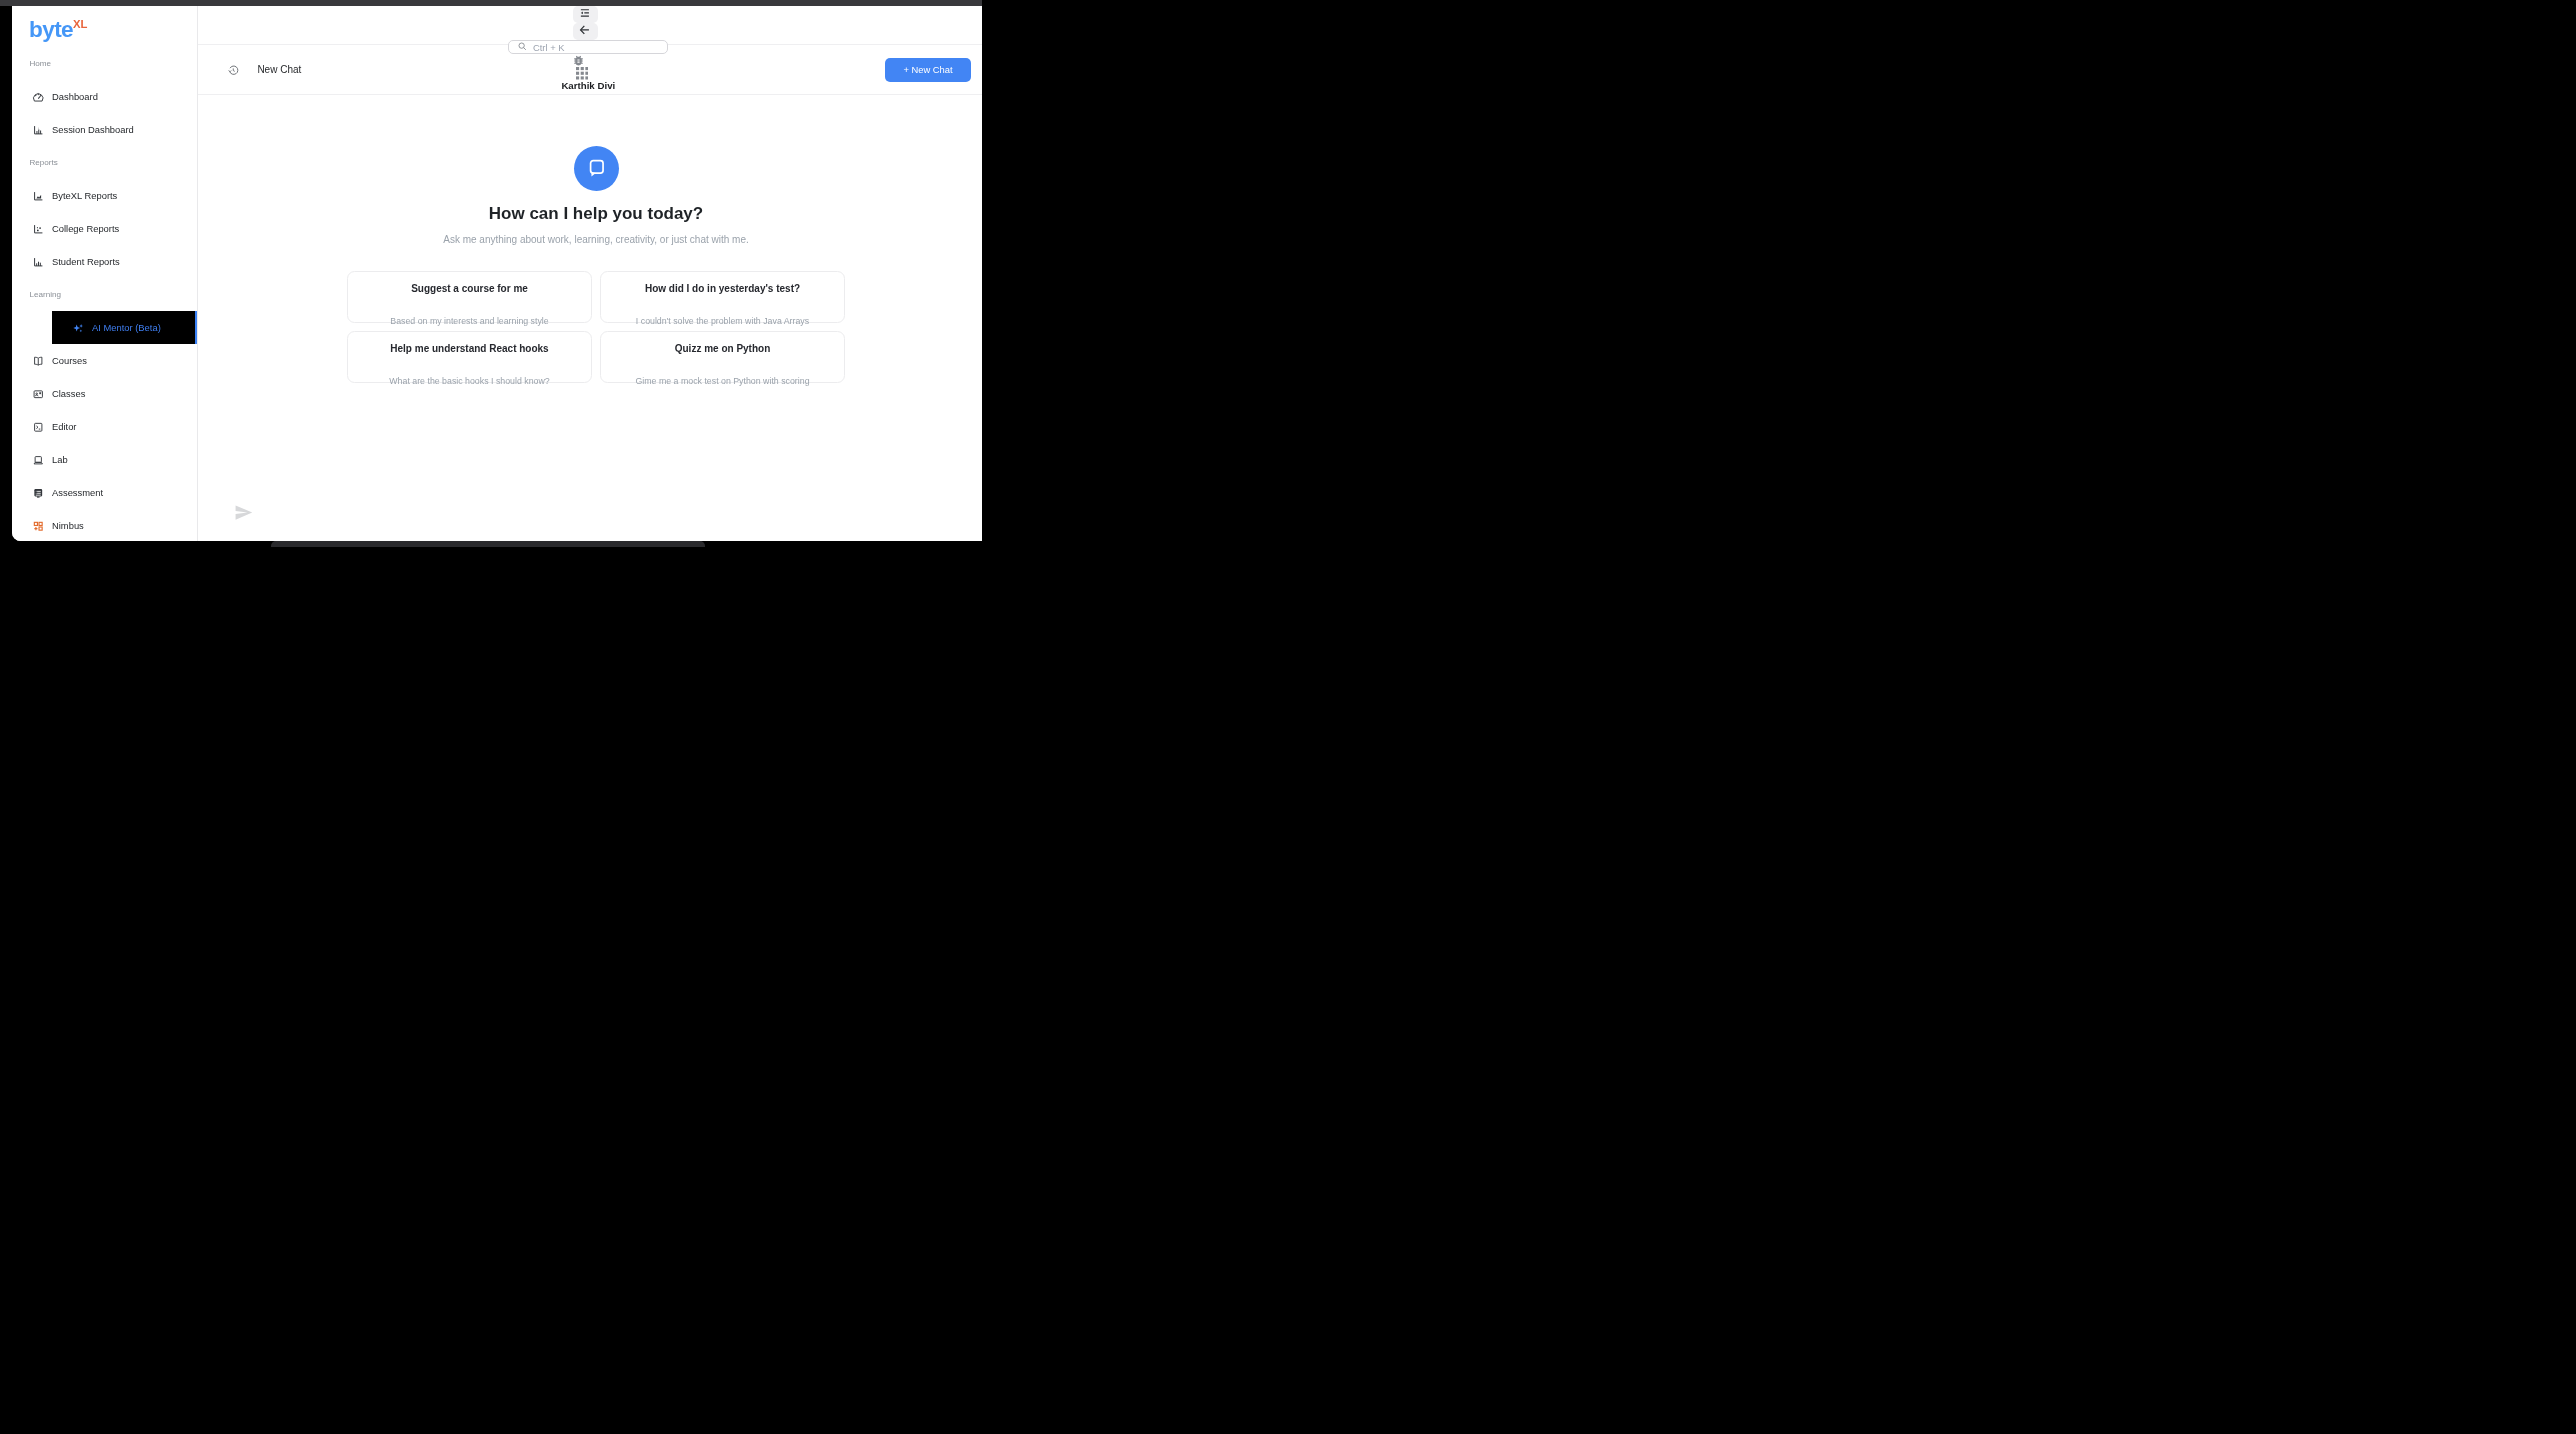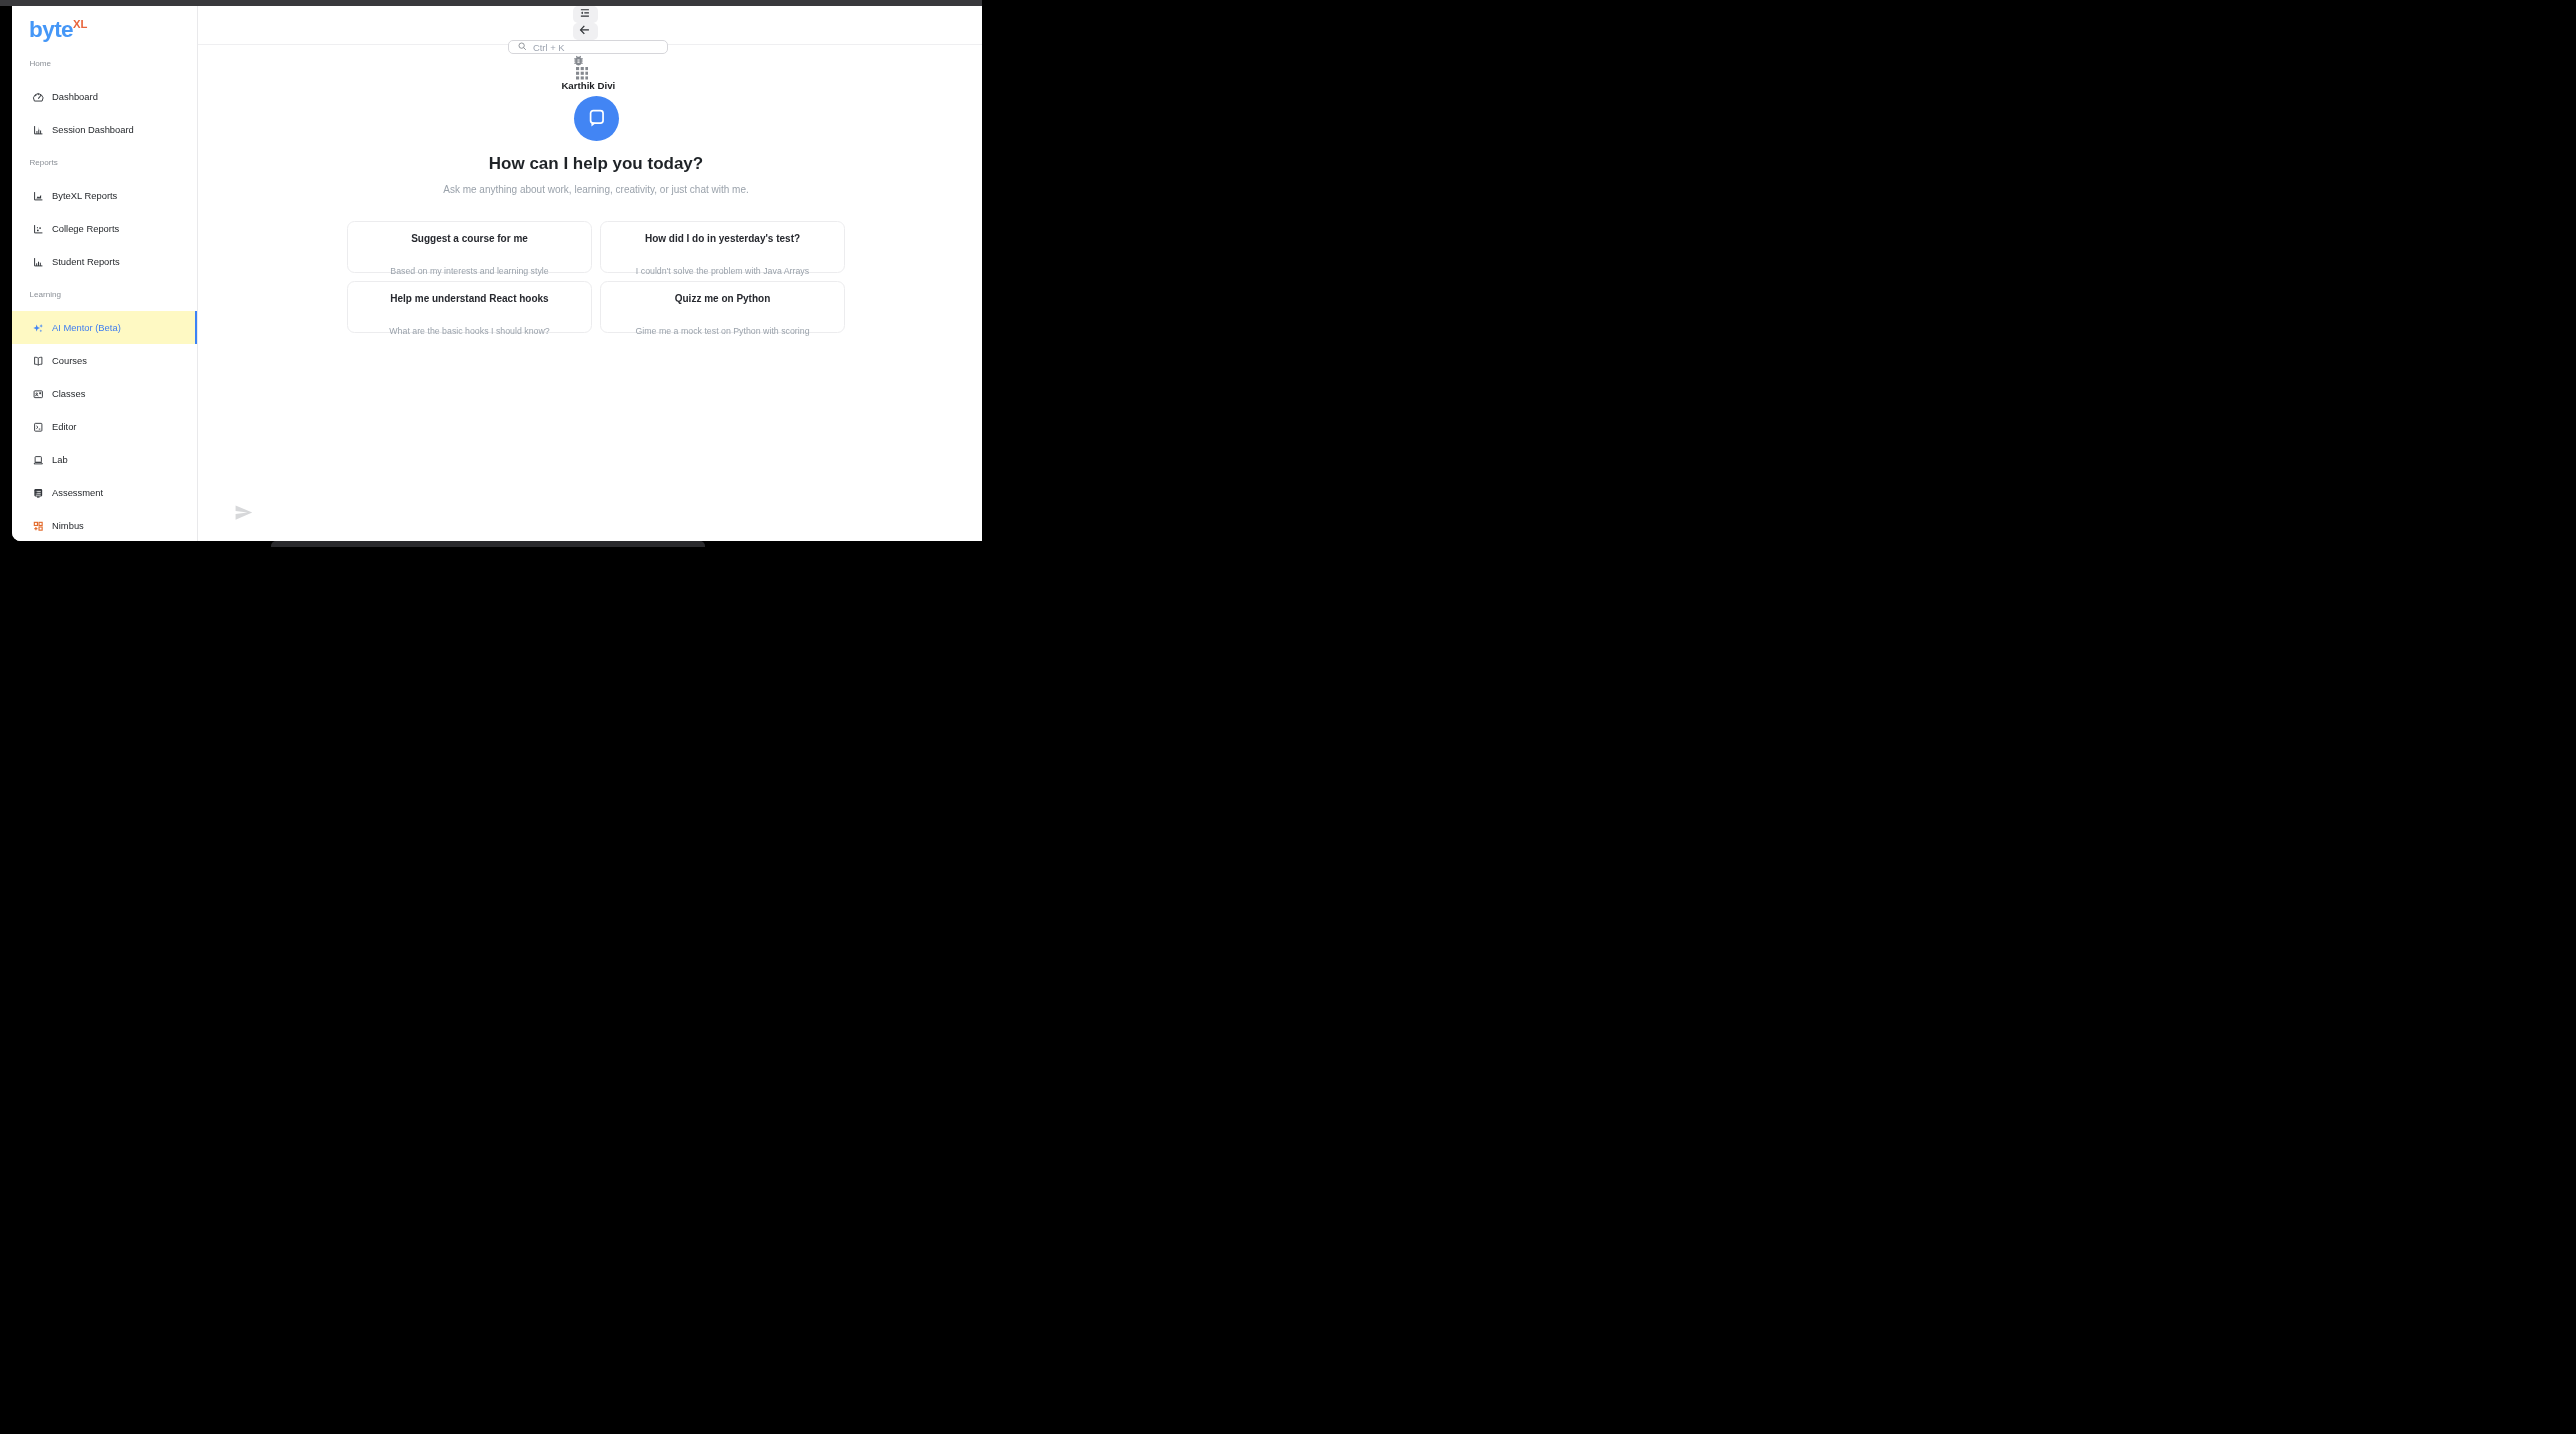--- a/index.html
+++ b/index.html
@@ -14,21 +14,21 @@
   
   .sidebar { width:186px; min-width:186px; border-right:0.6px solid #e9e9eb; position:relative; background:#fff; }
   .logo { position:absolute; top:12.5px; left:17px; line-height:1; white-space:nowrap; }
   .logo-byte { font-size:22.6px; font-weight:bold; color:#4597f7; letter-spacing:-0.6px; }
   .logo-xl { font-size:11.3px; font-weight:bold; color:#e8653c; vertical-align:8.8px; letter-spacing:0; }
   .nav { position:absolute; top:41px; left:0; right:0; list-style:none; }
   .nav-row { height:33px; display:flex; align-items:center; }
   .section-label { padding-left:17.5px; font-size:8.1px; color:#8b9097; }
   .item { padding-left:20px; cursor:pointer; color:#25282c; font-size:9.4px; position:relative; }
   .item .ic { width:12.5px; height:12.5px; margin-right:7.5px; display:inline-flex; align-items:center; justify-content:center; color:#33373c; }
-  .item.active { background:#fef9c3; color:#3f7ef0; }
+  .item.active { background:#000000; color:#3f7ef0;margin-left:40px; }
   .item.active .ic { color:#4285f4; }
   .item.active .active-bar { position:absolute; right:0; top:0; width:2.5px; height:100%; background:#3b82f6; }
   .ic svg { display:block; }
 
   
   .main { flex:1; display:flex; flex-direction:column; background:#fff; }
 
   .topbar { height:39px; border-bottom:0.6px solid #efeff1; display:flex; align-items:center; padding:0 21px 0 5.6px;flex-direction:column; }
   .tb-btn { width:25px; height:25px; border-radius:5px; background:#f0f0f2; border:none; display:flex;
             align-items:center; justify-content:center; color:#2e3135; cursor:pointer; margin-right:6.3px; }
@@ -286,20 +286,33 @@
       <span class="avatar">
         <svg width="25" height="25" viewBox="0 0 40 40">
           <rect width="40" height="40" fill="#5f9ba4"></rect>
           <path d="M0 22 C10 8 16 26 26 14 C32 7 37 12 40 10 V40 H0 Z" fill="#44777f"></path>
           <circle cx="20" cy="16" r="7" fill="#2f5a62"></circle>
           <path d="M8 40c1.5-8 6-12 12-12s10.5 4 12 12z" fill="#2f5a62"></path>
         </svg></span>
       <span class="user-name">Karthik Divi</span>
     </div>
 
+    <div class="chat-header">
+      <span class="history-ic">
+        <svg width="12.5" height="12.5" viewBox="0 0 24 24" fill="none" stroke="currentColor" stroke-width="1.9">
+          <path d="M5.2 14.5a8 8 0 1 0 .6-6.5"></path>
+          <path d="M5.8 3.8v4.5h4.5" fill="none" stroke-width="0"></path>
+          <path d="M3.4 12.2l2.2 2.8 2.5-2.5" fill="none" stroke-width="1.9"></path>
+          <path d="M12 8.5V12.5l2.8 1.6"></path>
+        </svg>
+        </span>
+      <span class="chat-title">New Chat</span>
+      <div class="hd-spacer"></div>
+      <button class="new-chat-btn">+ New Chat</button>
+    </div>
 
     <div class="content">
       <div class="hero">
         <div class="hero-badge">
           <svg width="21" height="21" viewBox="0 0 32 32">
             <rect x="7" y="4" width="19" height="19" rx="4" fill="none" stroke="#fff" stroke-width="2.6"></rect>
             <path d="M8.3 21.5 L8.3 28 L15 22.8 Z" fill="#fff"></path>
           </svg>
         </div>
         <div class="hero-title">How can I help you today?</div>

